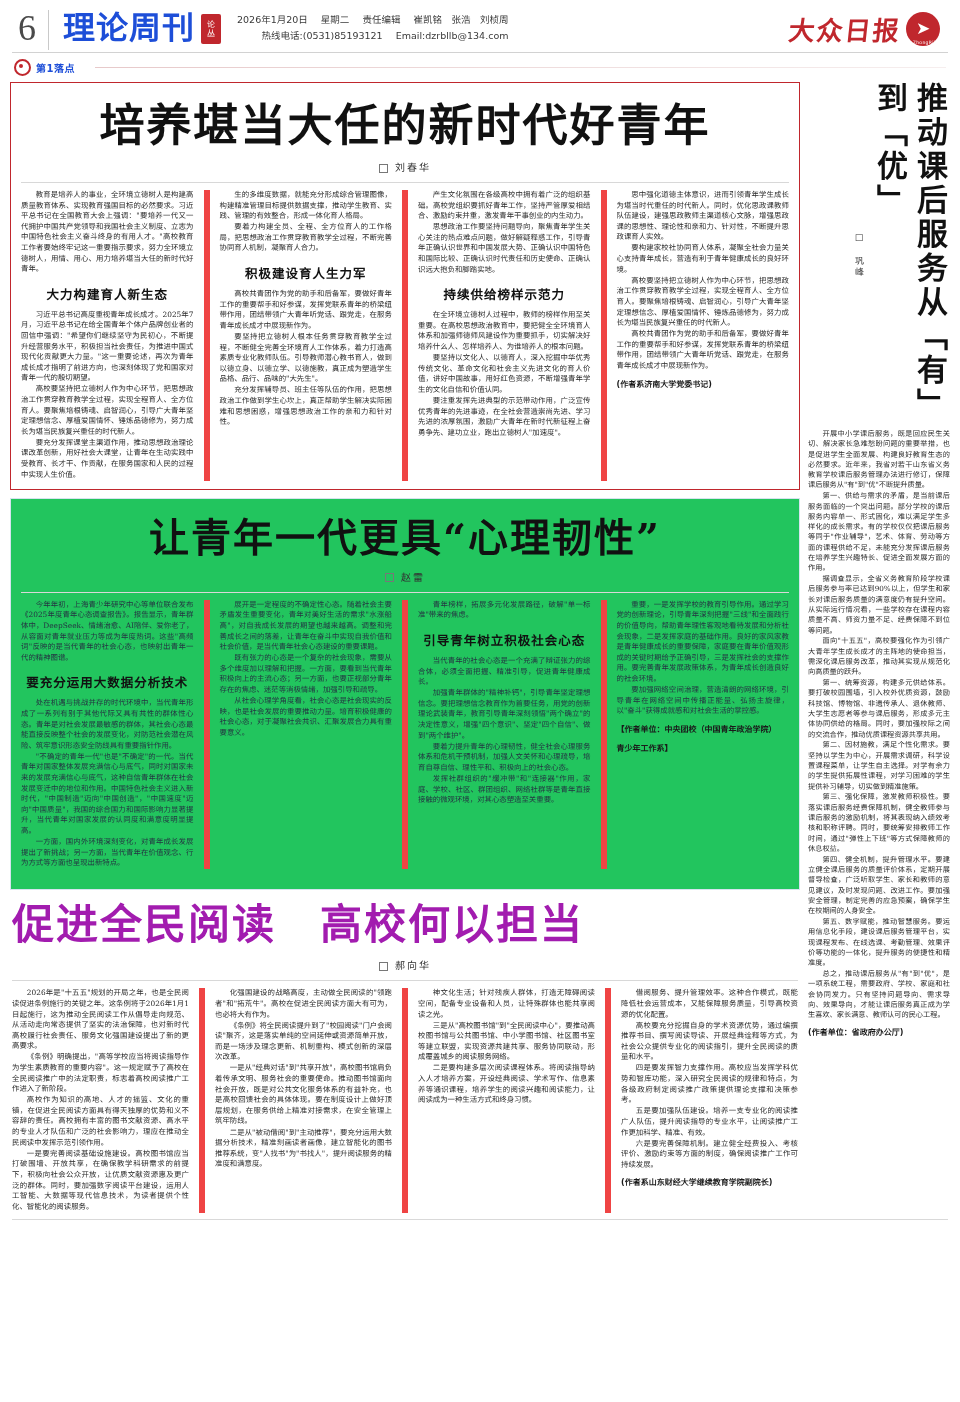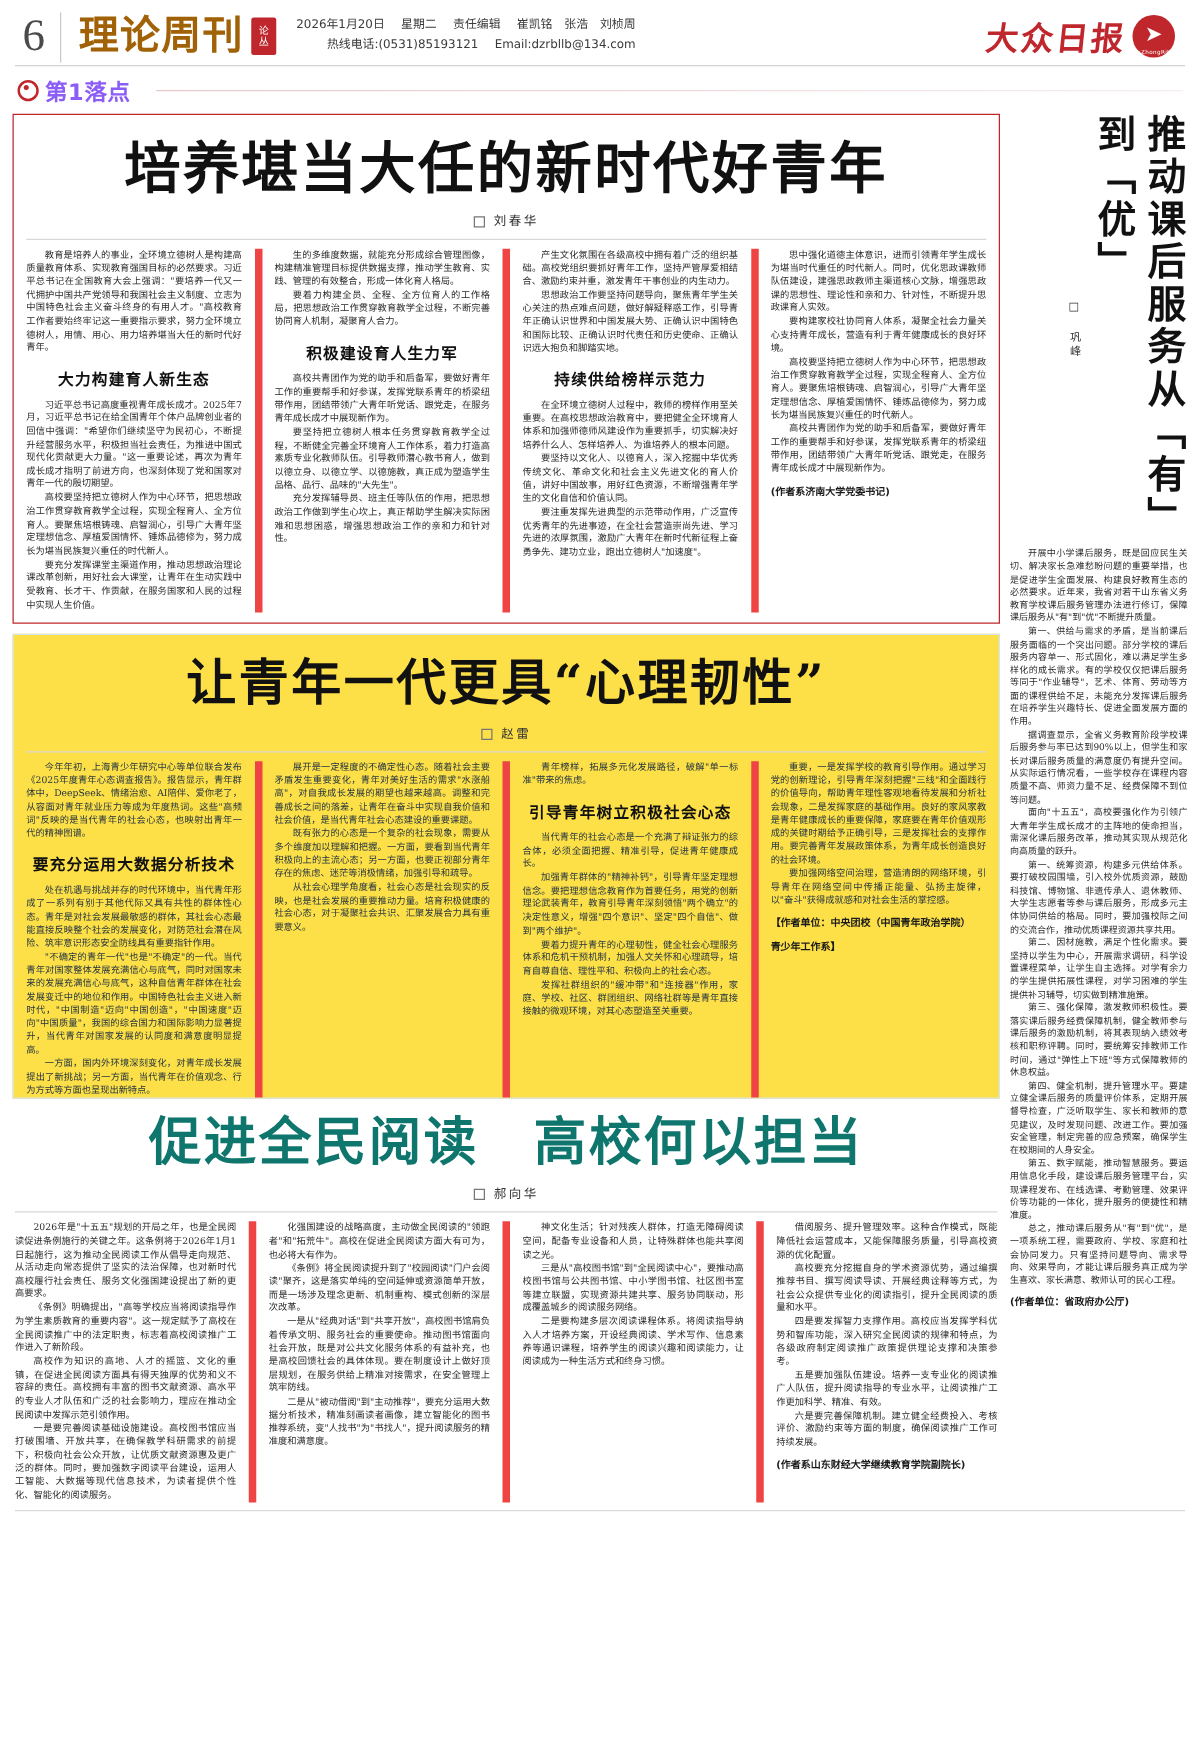--- a/index.html
+++ b/index.html
@@ -12,21 +12,21 @@
     -webkit-font-smoothing:antialiased;
   }
   .page{position:relative;width:960px;height:1402px;box-sizing:border-box;padding:0 10px;}
 
   
   .masthead{display:flex;align-items:flex-start;padding:8px 4px 6px 4px;height:52px;box-sizing:border-box;}
   .pagenum{font-size:36px;line-height:40px;color:#4a4a4a;font-family:"Liberation Serif",serif;padding:0 12px 0 4px;font-weight:400;}
   .vrule{width:1px;background:#c9c9c9;height:40px;margin-top:2px;}
   .pubname{
     font-family:"DejaVu Sans","Liberation Sans",sans-serif;
-    font-weight:700;font-size:32px;line-height:40px;color:#a16207;
+    font-weight:700;font-size:32px;line-height:40px;color:#1d4ed8;
     letter-spacing:1px;padding:0 6px 0 14px;
   }
   .seal{
     width:20px;height:30px;background:#c0272d;color:#fff;border-radius:2px;
     display:inline-flex;flex-direction:column;align-items:center;justify-content:center;
     font-size:8px;line-height:9px;font-family:"DejaVu Sans",sans-serif;margin-top:6px;
   }
   .headinfo{margin-left:16px;padding-top:4px;font-size:9.5px;line-height:16px;color:#3a3a3a;
             font-family:"DejaVu Sans","Liberation Sans",sans-serif;text-align:right;}
   .headinfo .row span{margin-right:10px;}
@@ -45,21 +45,21 @@
   .masthead-rule{height:1px;background:#d2d2d2;margin:0 2px 6px 2px;}
 
   
   .sectiontag{display:flex;align-items:center;margin:0 4px 6px 4px;}
   .sectiontag .dot{
     width:13px;height:13px;border-radius:50%;border:2px solid #c0272d;margin-right:5px;
     position:relative;flex:none;
   }
   .sectiontag .dot:after{content:"";position:absolute;left:2.5px;top:2.5px;width:4px;height:4px;border-radius:50%;background:#c0272d;}
   .sectiontag .label{font-family:"DejaVu Sans","Liberation Sans",sans-serif;font-weight:700;
-                     font-size:18px;color:#8b5cf6;letter-spacing:.5px;margin-right:20px;}
+                     font-size:10px;color:#1d4ed8;letter-spacing:.5px;margin-right:20px;}
   .sectiontag .line{flex:1;height:1px;background:linear-gradient(to right,#e7c9ca,#f6eeee);}
 
   
   .body-grid{display:flex;gap:0;}
   .left-col{width:790px;flex:none;}
   .right-col{width:150px;flex:none;padding-left:8px;box-sizing:border-box;}
 
   
   .art1{border:1.5px solid #c0272d;padding:10px 10px 8px 10px;box-sizing:border-box;}
   .headline1{
@@ -85,32 +85,32 @@
     font-size:7.4px;line-height:10.6px;text-align:justify;text-indent:2em;
     color:#2a2a2a;font-family:"DejaVu Serif","Liberation Serif",serif;
     word-break:break-all;
   }
   .src{
     text-align:left;font-size:8px;line-height:13px;font-weight:700;margin-top:6px;
     font-family:"DejaVu Sans","Liberation Sans",sans-serif;color:#1a1a1a;
   }
 
   
-  .art2{background:#fde047;border:1px solid #d6e4ee;margin-top:8px;padding:10px 10px 0 10px;box-sizing:border-box;}
+  .art2{background:#22c55e;border:1px solid #d6e4ee;margin-top:8px;padding:10px 10px 20px 10px;box-sizing:border-box;}
   .headline2{
     font-family:"DejaVu Serif","Liberation Serif",serif;font-weight:700;
     font-size:40px;line-height:50px;text-align:center;letter-spacing:2px;color:#111;margin:4px 0 0 0;
   }
   .art2 p.txt{color:#243542;}
 
   
   .art3{margin-top:9px;padding:0 2px;}
   .headline3{
     font-family:"DejaVu Sans","Liberation Sans",sans-serif;font-weight:700;
-    font-size:42px;line-height:52px;text-align:center;letter-spacing:2px;color:#0f766e;margin:4px 0 0 0;
+    font-size:42px;line-height:52px;letter-spacing:2px;color:#a21caf;margin:4px 0 0 0;
   }
 
   
   .vhead-wrap{display:flex;flex-direction:row-reverse;align-items:flex-start;height:345px;}
   .vhead{
     writing-mode:vertical-rl;text-orientation:upright;
     font-family:"DejaVu Serif","Liberation Serif",serif;font-weight:700;
     font-size:31px;line-height:40px;letter-spacing:3px;color:#111;height:340px;
   }
   .vbyline{

